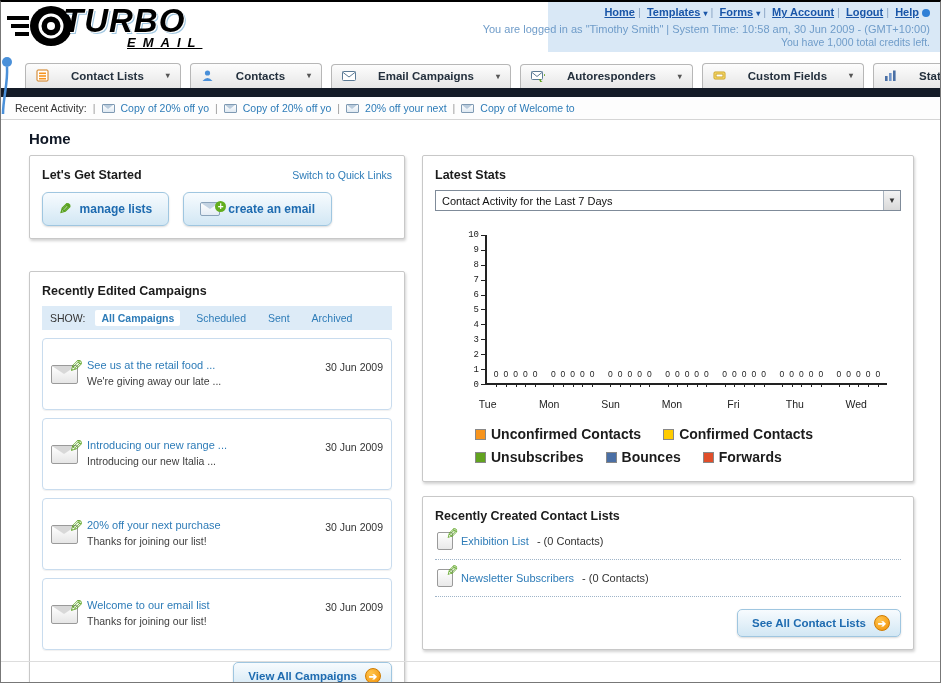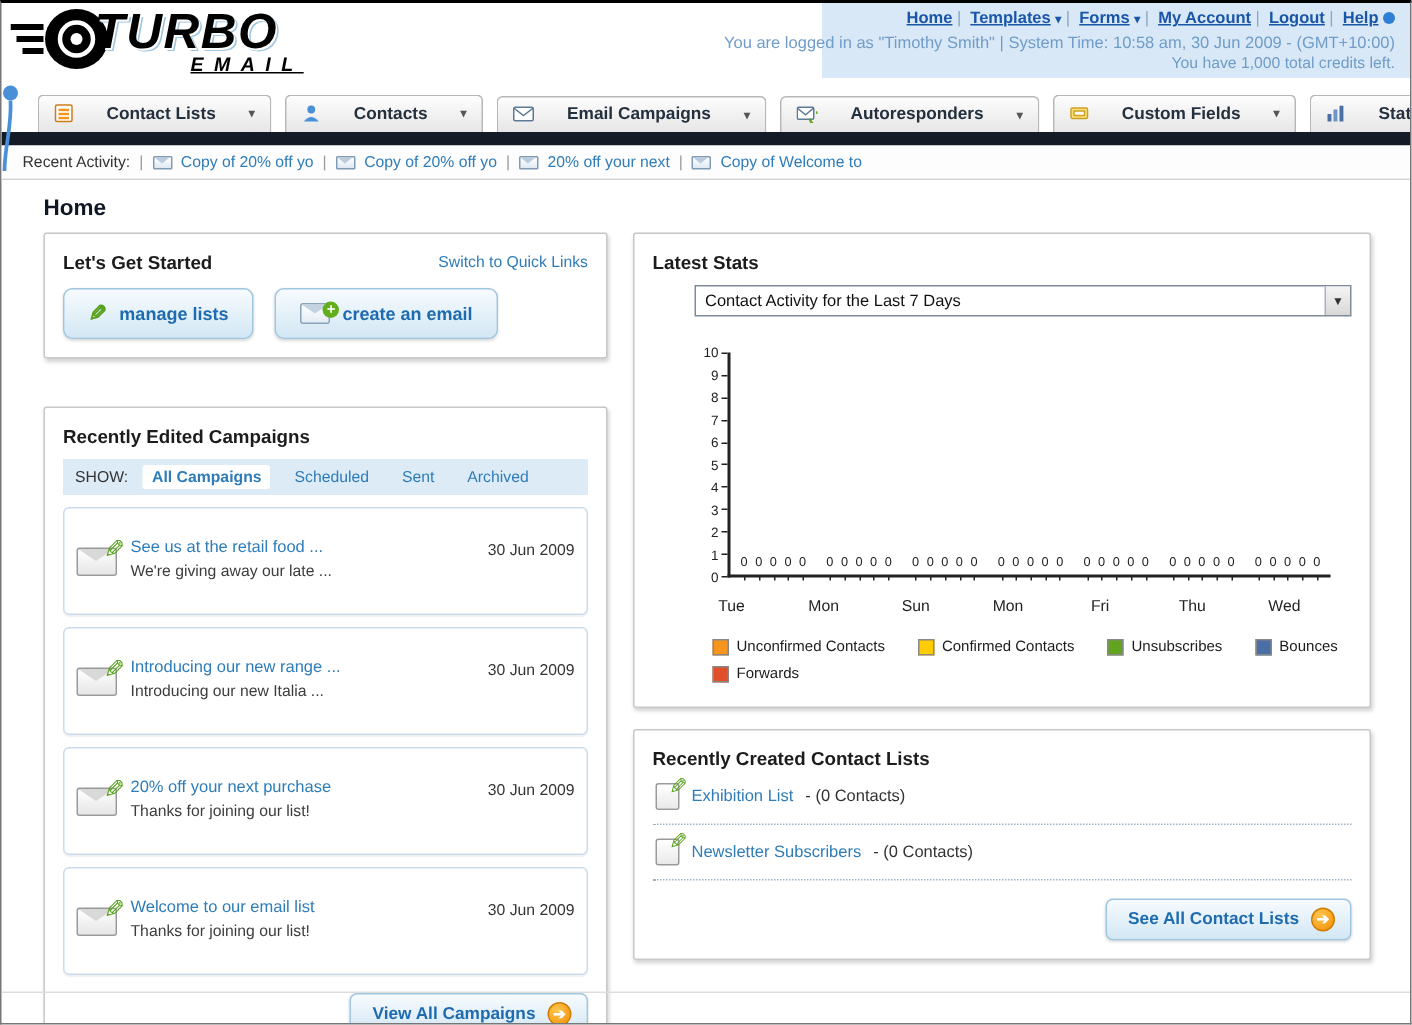--- a/index.html
+++ b/index.html
@@ -78,37 +78,37 @@
   .mail-pencil::after{content:'\270E';position:absolute;right:-6px;top:-10px;color:#58a11c;font-size:17px;transform:scaleX(-1);}
   .camp-text{flex:1;min-width:0;}
   .camp-title{font-size:11px;color:#2e7cb8;text-decoration:none;display:block;cursor:pointer;}
   .camp-sub{font-size:10.5px;color:#3d3d3d;margin-top:1px;}
   .camp-date{font-size:10.5px;color:#333;align-self:flex-start;margin-top:2px;white-space:nowrap;}
   .panel-btn-row{display:flex;justify-content:flex-end;margin-top:12px;}
   .pill-btn{display:inline-flex;align-items:center;gap:8px;padding:5px 10px 5px 14px;border:1px solid var(--btn-border);border-radius:5px;background:linear-gradient(#f7fbfe,#d2e7f4);font-size:11.5px;font-weight:bold;color:var(--btn-text);cursor:pointer;box-shadow:0 1px 2px rgba(0,0,0,.15);}
   .orange-arrow{display:inline-flex;align-items:center;justify-content:center;width:16px;height:16px;border-radius:50%;background:radial-gradient(circle at 35% 30%,#ffc54d,#f29005);border:1px solid #d07c00;color:#fff;font-size:10px;font-weight:bold;}
 
   
-  .fake-select{display:flex;align-items:center;justify-content:space-between;border:1px solid #7f8b99;background:#fff;height:21px;margin-top:8px;padding-left:6px;font-size:11px;color:#111;cursor:pointer;margin-left:28px;}
+  .fake-select{display:flex;align-items:center;justify-content:space-between;border:1px solid #7f8b99;background:#fff;height:21px;margin-top:8px;padding-left:6px;font-size:11px;color:#111;cursor:pointer;}
   .fs-arrow{width:17px;height:100%;border-left:1px solid #aab4bf;background:linear-gradient(#f4f4f4,#d8d8d8);display:flex;align-items:center;justify-content:center;font-size:8px;color:#333;}
   .chart-wrap{display:flex;margin-top:24px;padding-left:28px;}
-  .chart-y{display:flex;flex-direction:column;justify-content:space-between;height:164px;margin-top:-7px;flex:none;width:22px;}
+  .chart-y{display:flex;flex-direction:column;justify-content:space-between;height:164px;margin-top:-7px;flex:none;width:22px;font-family:Liberation Mono, monospace;}
   .ytick{display:flex;align-items:center;justify-content:flex-end;gap:2px;height:15px;font-size:9px;color:#222;}
   .ytick i{display:block;width:4px;height:1px;background:#222;}
   .chart-plot{position:relative;flex:1;height:150px;border-left:2px solid #222;border-bottom:2px solid #222;margin-right:14px;}
   .zero-row{position:absolute;left:0;right:0;bottom:1px;display:flex;}
   .zgroup{flex:1;display:flex;justify-content:center;gap:5px;}
   .zval{position:relative;font-size:8.5px;color:#222;padding-bottom:3px;}
   .zval::after{content:'';position:absolute;left:50%;bottom:-5px;width:1px;height:3px;background:#222;}
   .x-labels{display:flex;margin:6px 14px 0 22px;}
   .xlabel{flex:1;text-align:center;font-size:10.5px;color:#222;}
   .legend{display:flex;flex-wrap:wrap;column-gap:22px;row-gap:7px;margin:16px 0 4px 40px;max-width:420px;}
   .legend-item{display:flex;align-items:center;gap:5px;}
   .swatch{display:inline-block;width:11px;height:11px;border:1px solid #888;flex:none;}
-  .legend-label{font-size:10px;color:#1c1c1c;}
+  .legend-label{font-size:14px;color:#1c1c1c;font-weight:bold;}
 
   
   .cl-panel{margin-top:14px;}
   .cl-row{display:flex;align-items:center;gap:8px;padding:9px 2px;border-bottom:1px dotted #9fb4c8;font-size:11px;cursor:pointer;}
   .cl-row:first-of-type{border-top:1px dotted #9fb4c8;margin-top:8px;}
   .cl-name{color:#2e7cb8;text-decoration:none;cursor:pointer;}
   .cl-count{color:#333;}
   .list-pencil{position:relative;flex:none;width:16px;height:18px;background:linear-gradient(#fff,#e9e9e9);border:1px solid #9a9a9a;border-radius:2px;}
   .list-pencil::after{content:'\270E';position:absolute;right:-7px;top:-8px;color:#58a11c;font-size:15px;transform:scaleX(-1);}
 

